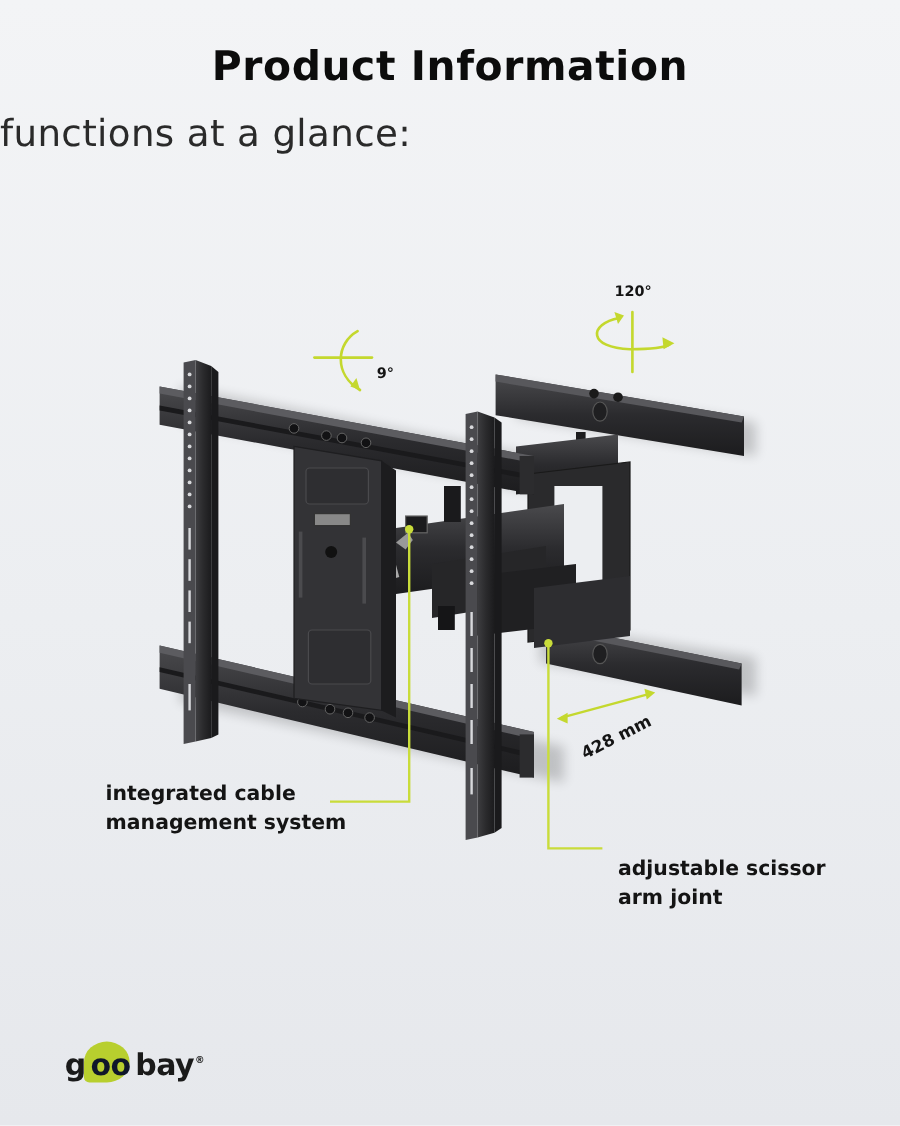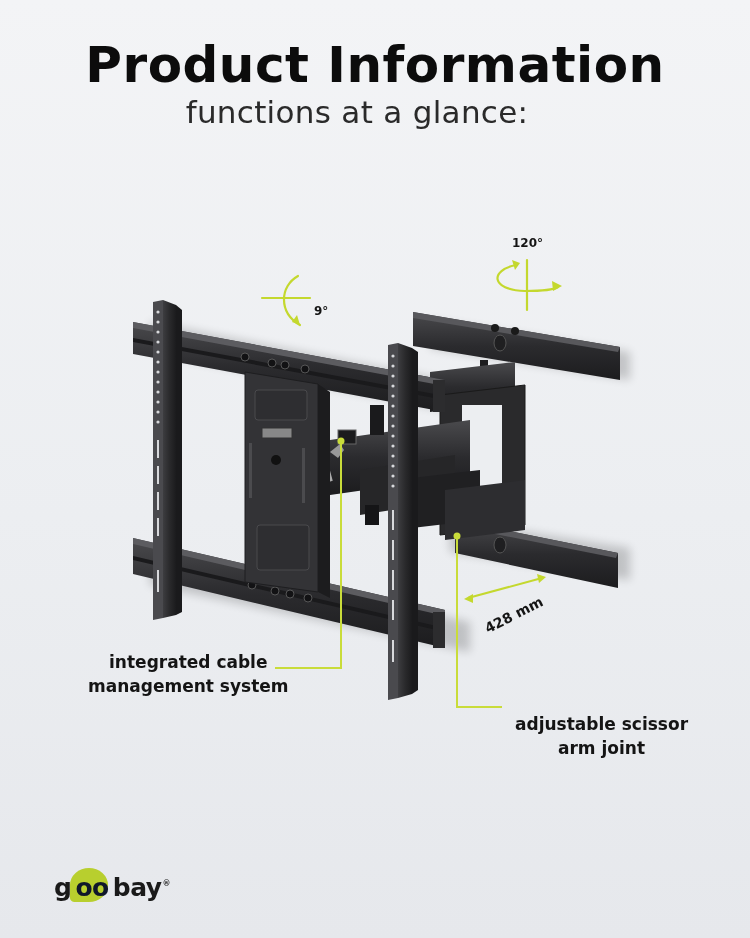--- a/index.html
+++ b/index.html
@@ -5,36 +5,35 @@
     * { margin: 0; padding: 0; box-sizing: border-box; }
     html, body { width: 750px; height: 938px; overflow: hidden; }
     body {
       background: linear-gradient(180deg, #f3f4f6 0%, #eceef1 55%, #e6e8ec 100%);
       font-family: "Liberation Sans", "DejaVu Sans", sans-serif;
       position: relative;
       color: #111;
     }
     .title {
       position: absolute; left: 0; top: 36px; width: 750px;
-      text-align: center; font-size: 50px; font-weight: bold;
+      text-align: center; font-size: 34px; font-weight: bold;
       letter-spacing: 0.5px; color: #0c0c0c;
       font-family: "DejaVu Sans", sans-serif;
     }
     .subtitle {
       position: absolute; left: 0; top: 94px; width: 714px;
-      text-align: center; font-size: 31px; font-weight: normal;
+      text-align: left; font-size: 31px; font-weight: normal;
       color: #2a2a2a; letter-spacing: 0.3px;
       font-family: "DejaVu Sans", sans-serif;
     }
     .product-art { position: absolute; left: 0; top: 0; width: 750px; height: 938px; }
     .label {
       position: absolute; font-size: 17px; font-weight: bold;
       line-height: 24px; color: #141414;
       font-family: "DejaVu Sans", sans-serif;
-      text-align: center;
     }
     .label span { display: block; }
     .deg {
       position: absolute; font-size: 12px; font-weight: bold; color: #141414;
       font-family: "DejaVu Sans", sans-serif;
     }
     .dim {
       position: absolute; font-size: 14px; font-weight: bold; color: #141414;
       transform: rotate(-27deg); transform-origin: left top;
       font-family: "DejaVu Sans", sans-serif;

